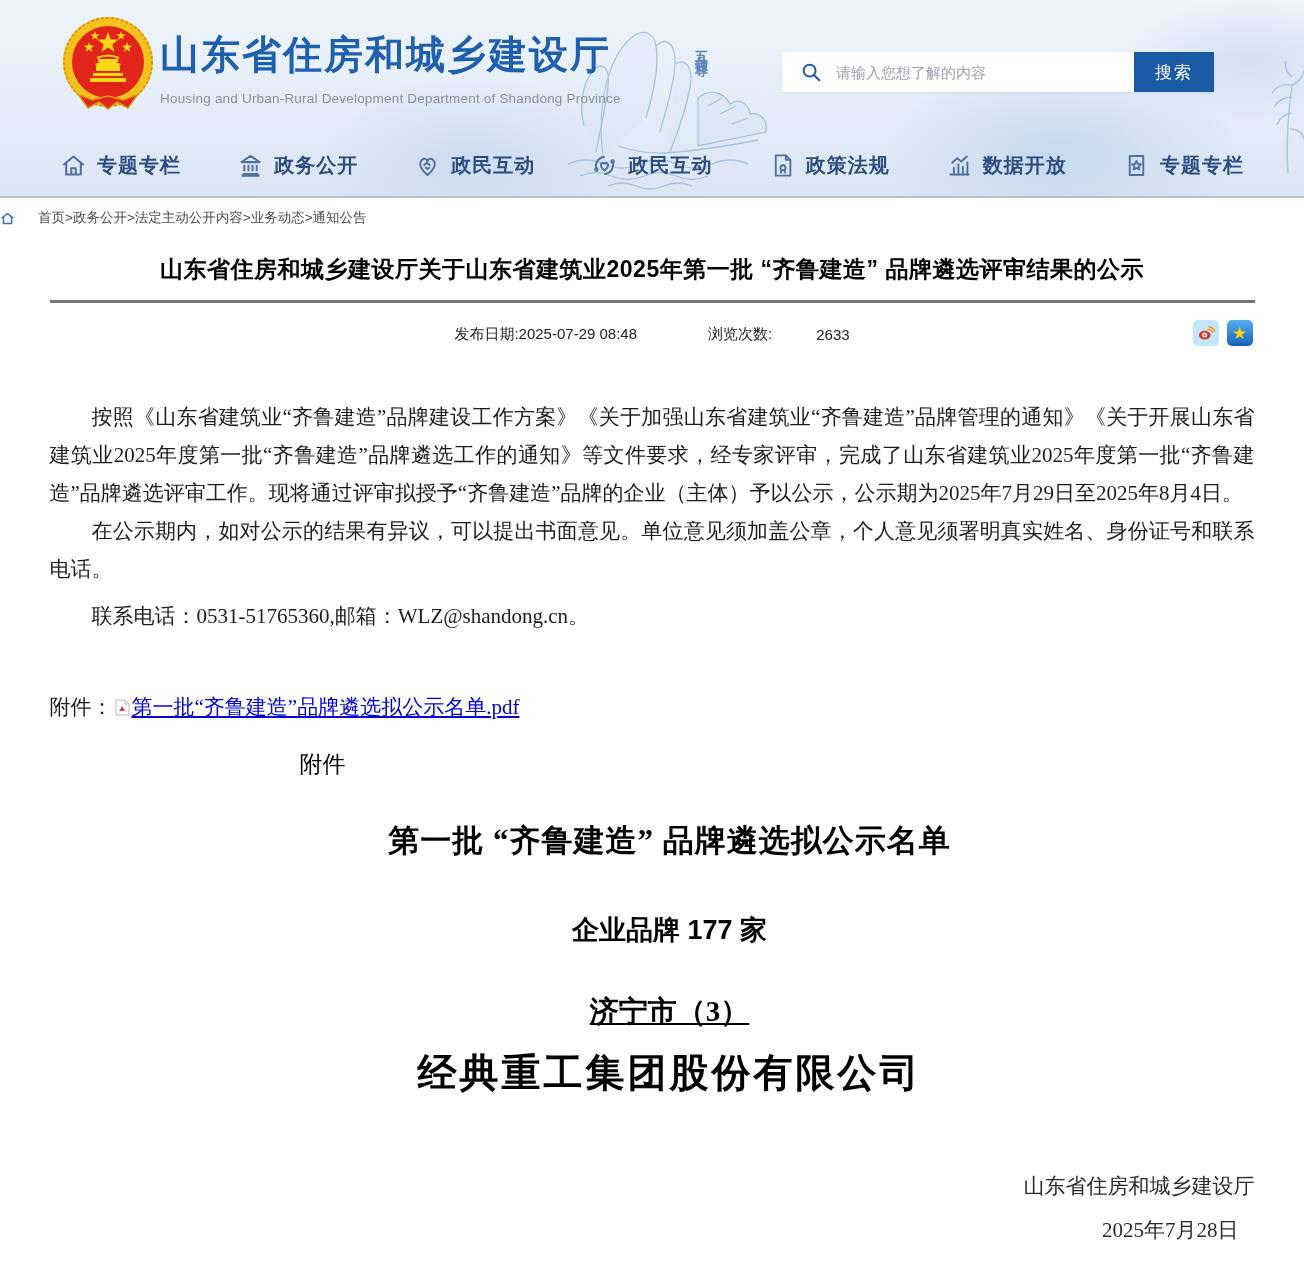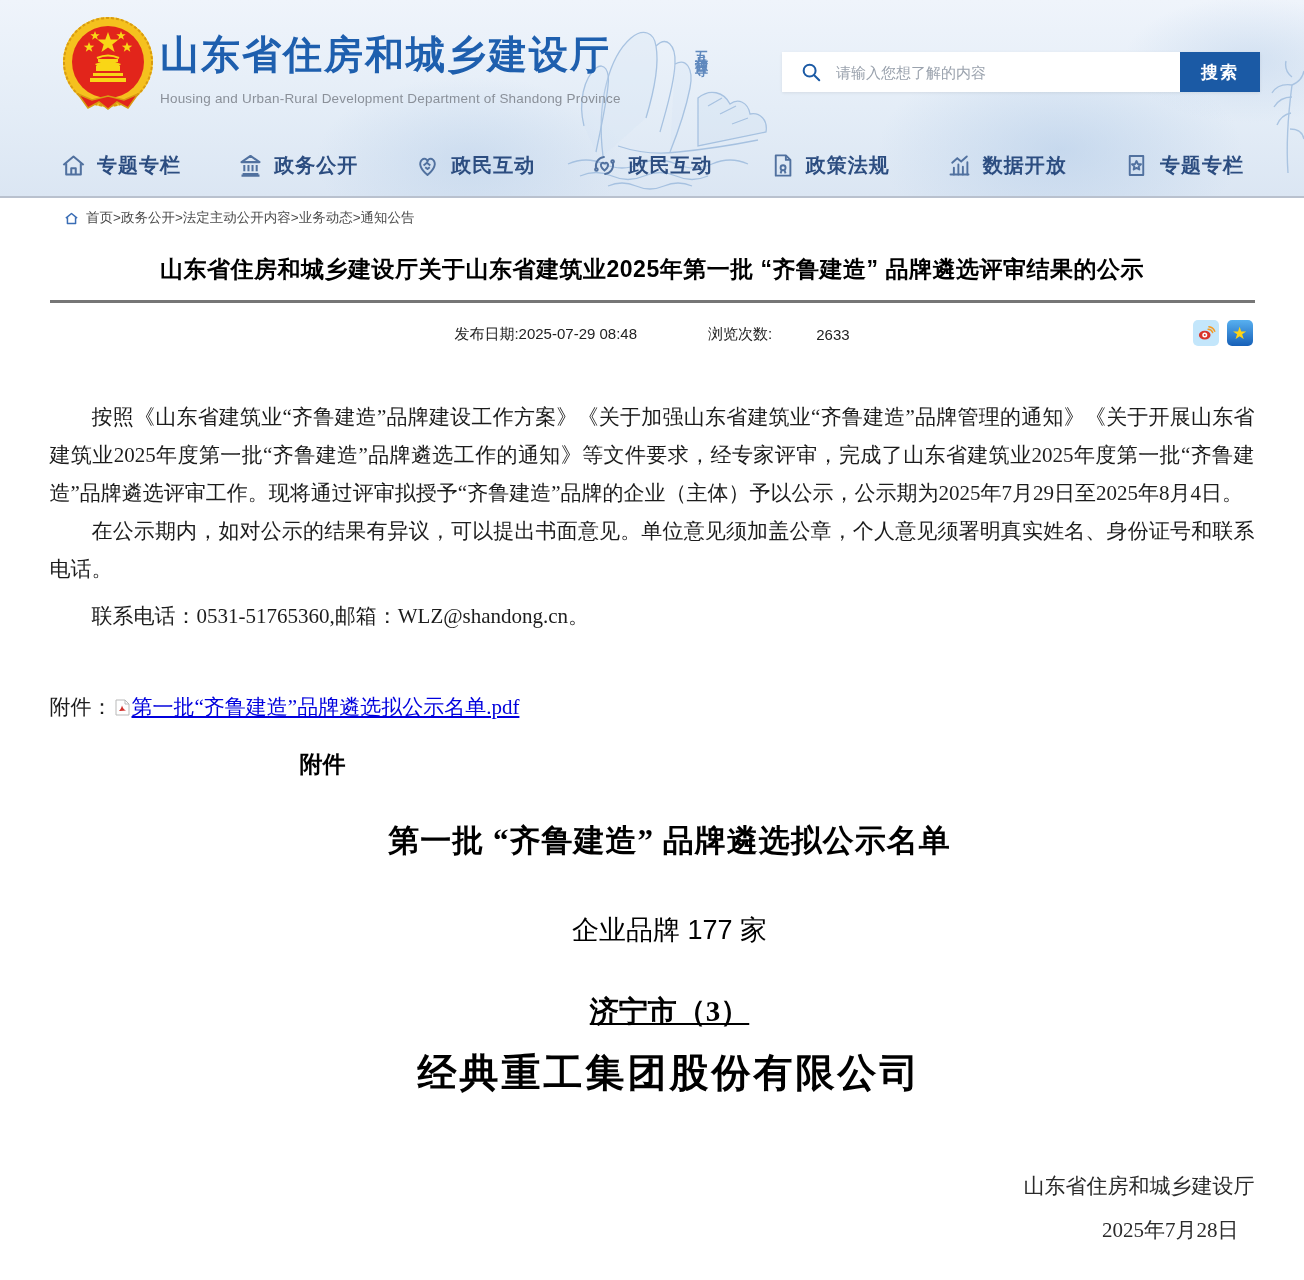--- a/index.html
+++ b/index.html
@@ -19,38 +19,38 @@
   .artwork-caption{ position:absolute; left:692px; top:40px; width:18px;
     writing-mode:vertical-rl; font-size:13px; color:#5f88bd; letter-spacing:4px;
     font-family:"Liberation Serif", serif; font-weight:bold; }
   .tree-art{ position:absolute; right:0; top:55px; width:46px; height:120px; opacity:.8; }
 
   .emblem{ position:absolute; left:62px; top:16px; width:92px; height:96px; }
   .site-title-block{ position:absolute; left:160px; top:28px; }
   .site-title{ font-size:39px; font-weight:bold; color:#1e5fae; letter-spacing:2px; }
   .site-subtitle{ margin-top:9px; font-size:13.5px; color:#8a9099; letter-spacing:.2px; }
 
-  .search-bar{ position:absolute; left:782px; top:52px; width:478px; height:40px;
+  .search-bar{ position:absolute; left:782px; top:52px; width:432px; height:40px;
     background:#fff; display:flex; align-items:center; box-shadow:0 1px 3px rgba(0,0,0,.08); }
   .search-icon{ margin-left:18px; width:22px; height:22px; flex:0 0 auto; }
   .search-input{ flex:1; height:100%; border:none; outline:none; background:transparent;
     padding:0 10px 0 14px; font-size:15px; color:#333; }
   .search-input::placeholder{ color:#9aa2ad; }
   .search-button{ width:80px; height:40px; border:none; background:#1b5aa5; color:#fff;
-    font-size:17px; font-weight:bold; cursor:pointer; letter-spacing:2px; }
+    font-size:17px; font-weight:normal; cursor:pointer; letter-spacing:2px; }
 
   .main-nav{ position:absolute; left:0; bottom:0; width:100%; height:62px;
     display:flex; align-items:center; padding:0 60px; justify-content:space-between; }
   .nav-item{ display:flex; align-items:center; gap:10px; cursor:pointer; }
   .nav-item svg{ width:27px; height:27px; }
   .nav-label{ font-size:20px; font-weight:bold; color:#2c4d80; letter-spacing:1px; }
 
   
   .breadcrumb-bar{ width:1304px; height:40px; background:#fff; display:flex;
-    align-items:center; padding-left:64px; gap:7px; }
+    align-items:center; gap:23px; }
   .crumb-home-icon{ width:15px; height:15px; }
   .breadcrumb-text{ font-size:13.5px; color:#4a4a4a; }
 
   
   .content{ width:1205px; margin:0 auto; position:relative; }
   .article-title{ margin-top:16px; text-align:center; font-size:23px; font-weight:bold;
     color:#000; letter-spacing:.5px; }
   .title-rule{ margin-top:15px; height:3px; background:#767676; border:none; }
   .meta-row{ position:relative; margin-top:17px; height:28px; display:flex;
     justify-content:center; align-items:center; font-size:15px; color:#222; gap:8px; }
@@ -68,24 +68,24 @@
   .article-body p{ text-indent:2em; }
   .contact-line{ margin-top:9px; }
 
   .attachment-row{ margin-top:58px; display:flex; align-items:center;
     font-family:"Liberation Serif", serif; font-size:21px; color:#1c1c1c; }
   .pdf-icon{ width:15px; height:17px; margin:0 2px 0 2px; }
   .attachment-link{ color:#0000dd; text-decoration:underline; cursor:pointer; }
 
   
   .doc-preview{ margin-left:250px; width:740px; margin-top:28px; color:#000; }
-  .annex-label{ font-size:23px; font-weight:bold; font-family:"Liberation Sans",sans-serif; }
+  .annex-label{ font-size:23px; font-weight:normal; font-family:"Liberation Sans",sans-serif; }
   .doc-title{ margin-top:40px; text-align:center; font-size:31px; font-weight:bold;
     font-family:"Liberation Serif", serif; letter-spacing:1px; }
-  .brand-count{ margin-top:50px; text-align:center; font-size:27px; font-weight:normal;
+  .brand-count{ margin-top:50px; text-align:center; font-size:27px; font-weight:bold;
     font-family:"Liberation Sans", sans-serif; }
   .city-heading{ margin-top:44px; text-align:center; font-size:29px; font-weight:bold;
     font-family:"Liberation Serif", serif;text-decoration:underline; }
   .company-name{ margin-top:14px; text-align:center; font-size:39px; font-weight:bold;
     font-family:"Liberation Serif", serif; letter-spacing:3px; }
 
   .signature-block{ margin-top:72px; text-align:right;
     font-family:"Liberation Serif", serif; font-size:21px; color:#2a2a2a; }
   .sign-date{ margin-top:16px; margin-right:16px; }
 </style>

